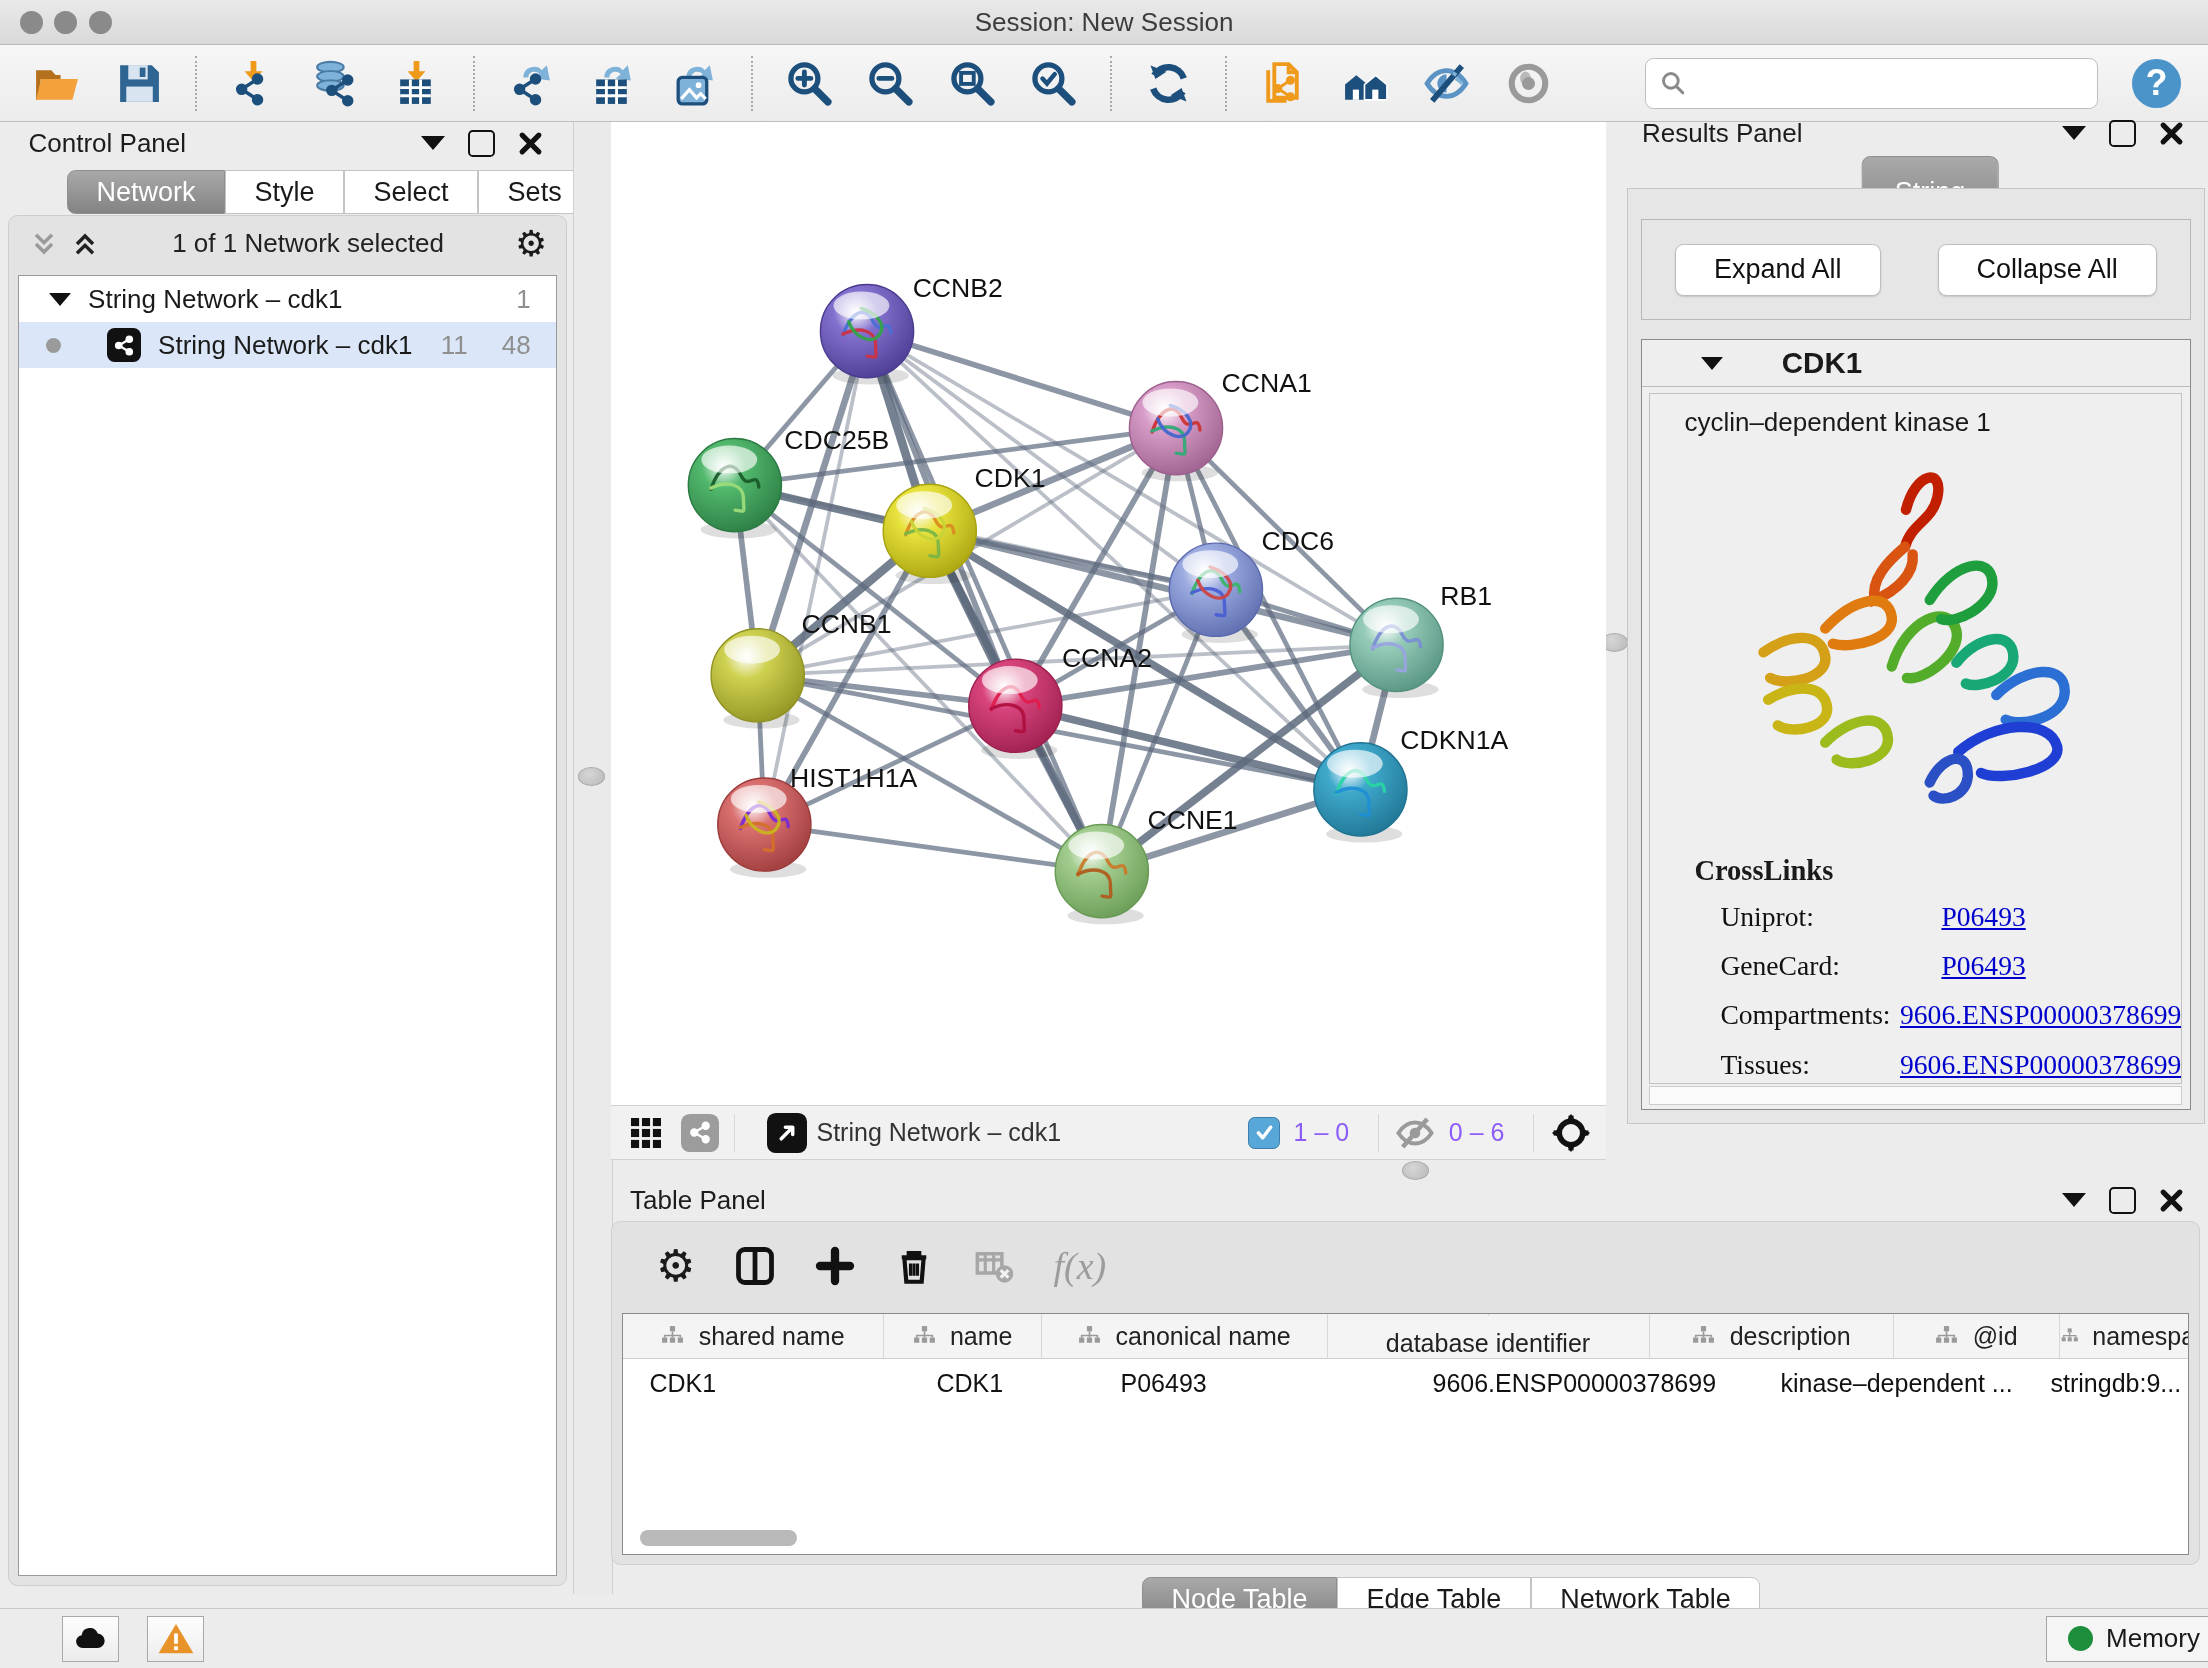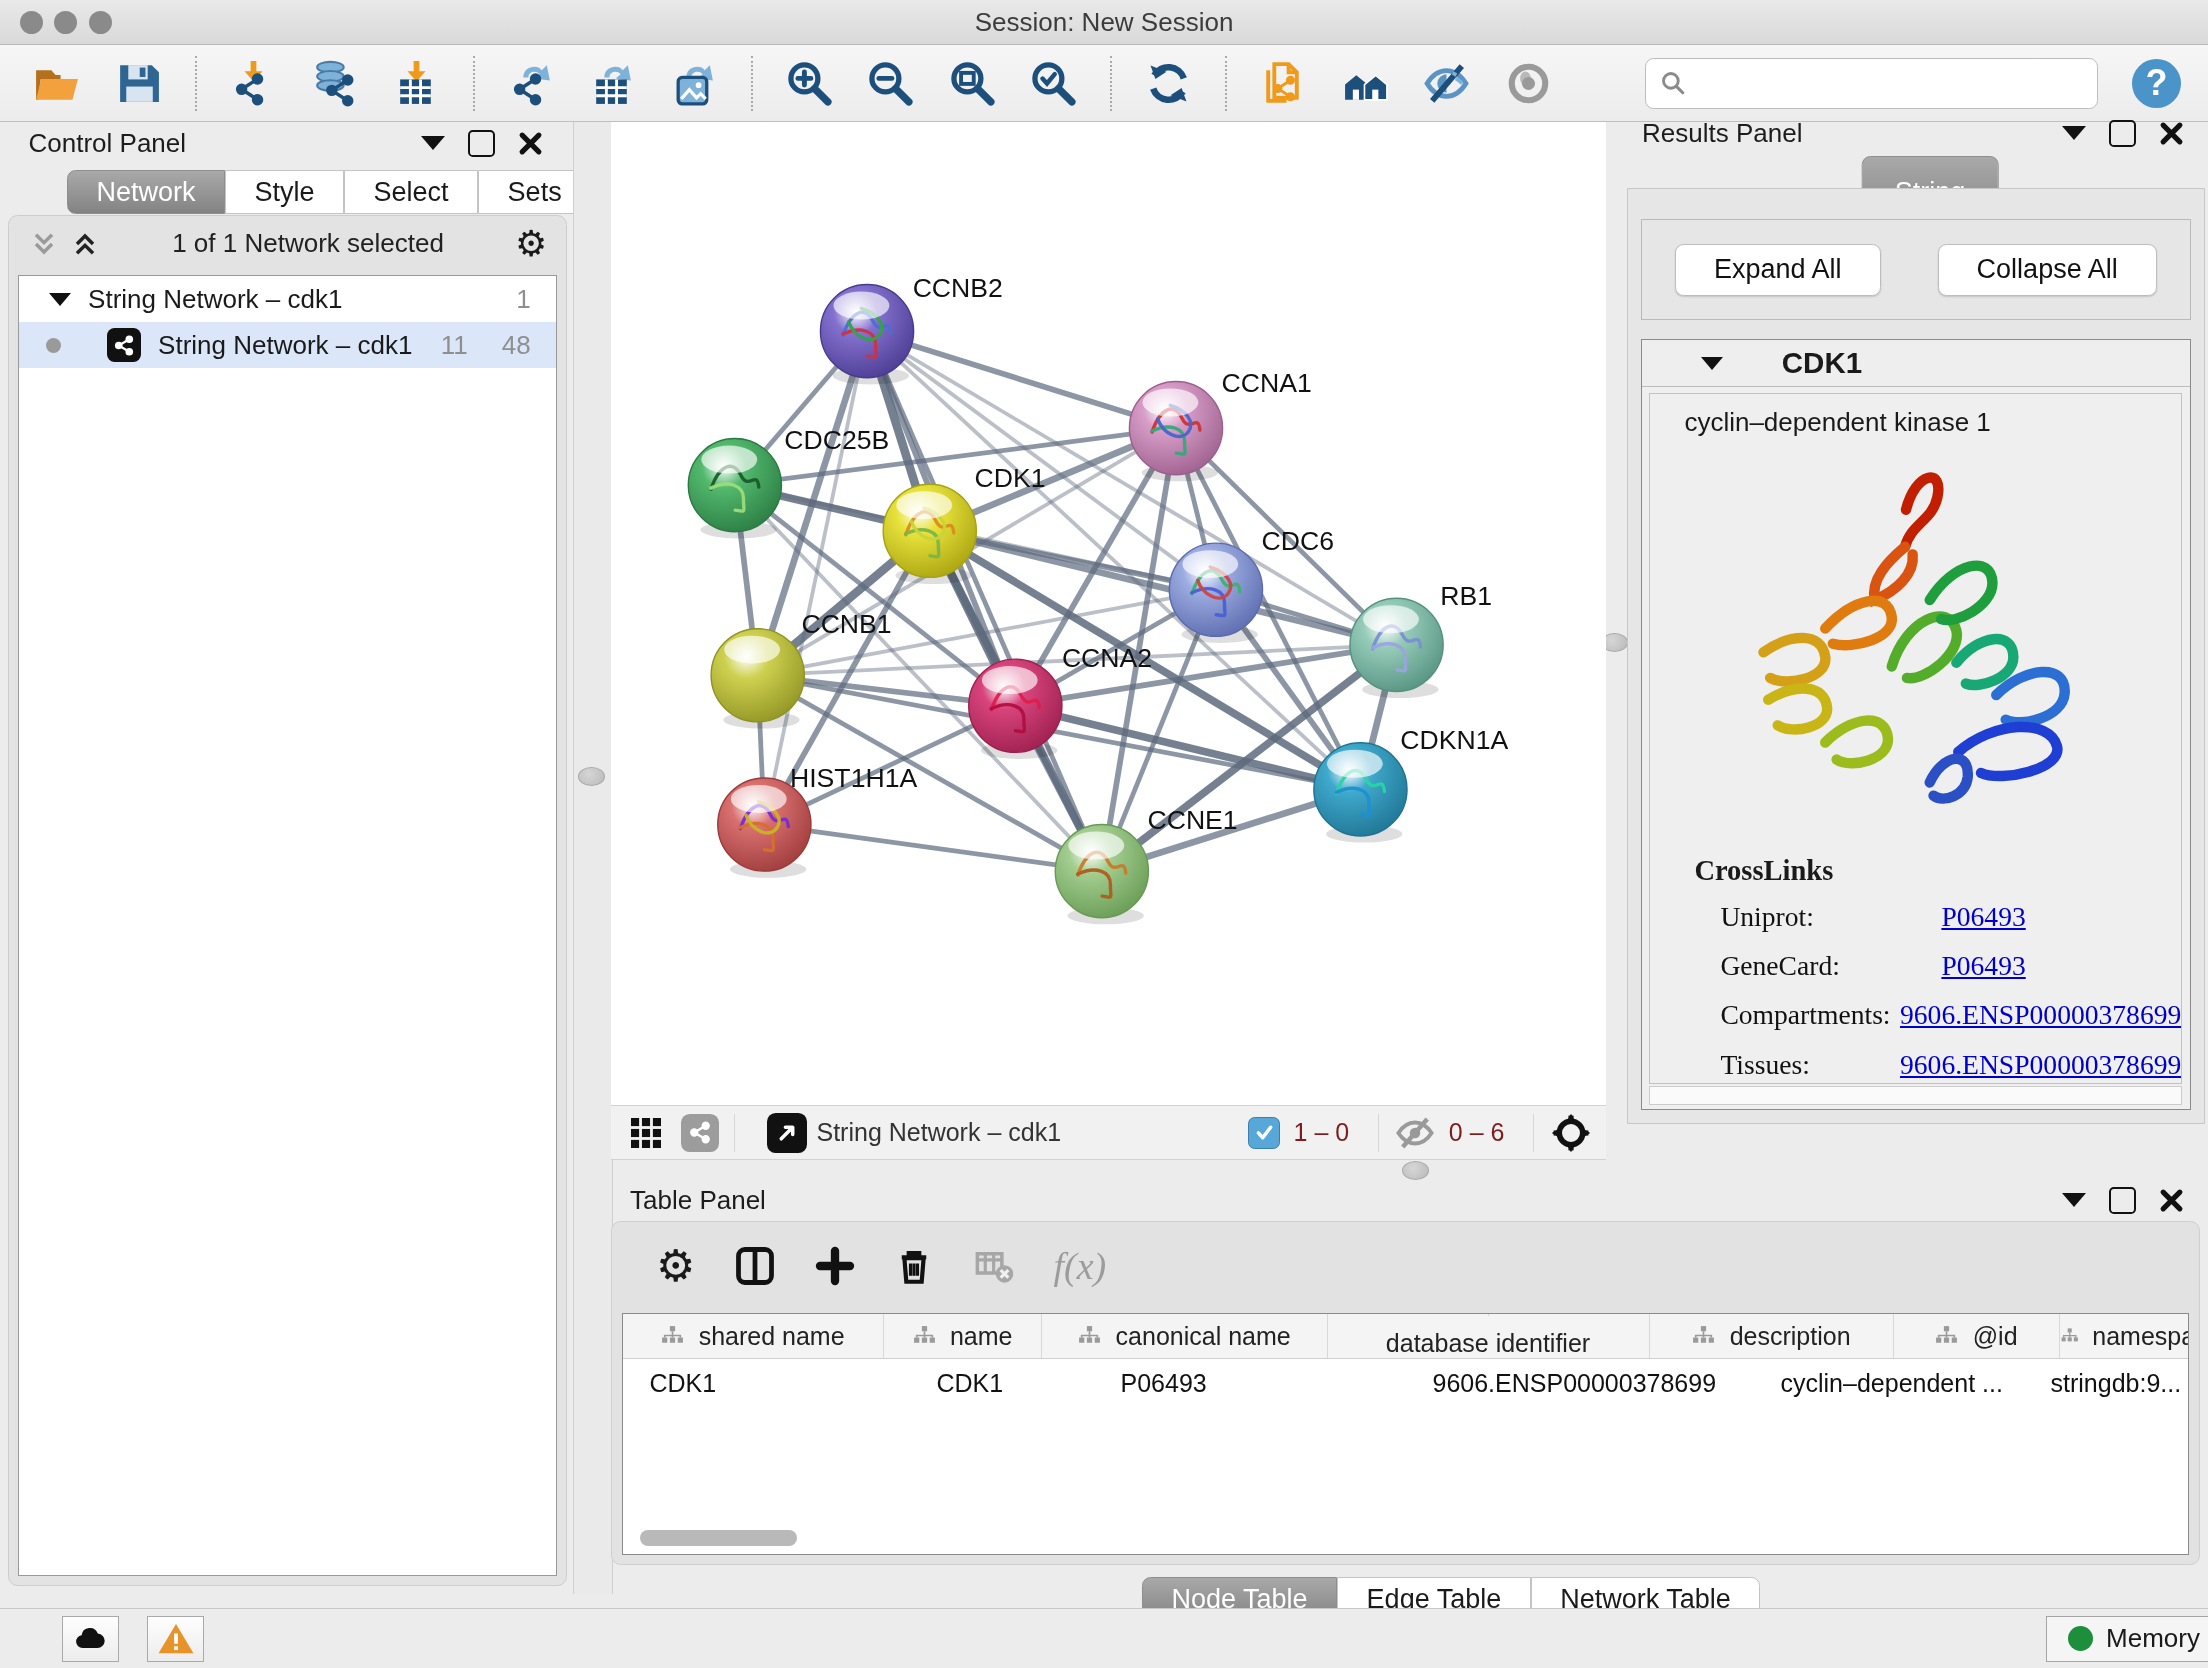--- a/index.html
+++ b/index.html
@@ -71,21 +71,21 @@
   .netview{position:absolute;left:611px;top:122px;width:995px;height:983px;background:#fff;}
   .netstatus{position:absolute;left:611px;top:1105px;width:995px;height:53px;background:#f1f1f1;
     border-top:1px solid #d2d2d2;border-bottom:1px solid #d2d2d2;display:flex;align-items:center;
     font-size:25px;color:#555;}
   .nsbtn{display:flex;align-items:center;justify-content:center;cursor:pointer;margin-left:17px;}
   .nssep{width:0;height:38px;border-left:1.9px solid #d7d7d7;margin:0 15px;}
   .nstitle{color:#333;margin-left:9.5px;}
   .ns-right{margin-left:auto;display:flex;align-items:center;margin-right:13.3px;}
   .checkbox{width:30px;height:30px;border-radius:6.7px;background:#57a7d9;border:1px solid #3c7fae;
     display:flex;align-items:center;justify-content:center;cursor:pointer;}
-  .cnttxt{color:#7f1d1d;margin:0 13.3px;}
+  .cnttxt{color:#8b5cf6;margin:0 13.3px;}
   
   .rp{position:absolute;left:1617px;top:112px;width:592px;height:1042px;}
   .rp .phdr{padding:0 25px;}
   .stringtab{position:absolute;left:50%;top:44px;transform:translateX(-50%);
     background:linear-gradient(#a9a9a9,#838383);color:#fff;font-size:27px;border:1px solid #8f8f8f;
     border-radius:8.6px;padding:20px 32px;cursor:pointer;margin-left:17px;}
   .rp-gray{position:absolute;left:9.5px;right:3.8px;top:76px;height:934px;background:#e6e6e6;
     border:1px solid #c6c6c6;}
   .rp-btnbox{position:absolute;left:13.3px;right:13.3px;top:30px;height:99px;border:1px solid #b9b9b9;
     display:flex;align-items:center;justify-content:center;gap:57px;}
@@ -837,21 +837,21 @@
               </svg>
               <span>namespace</span>
             </div>
           </div>
         <div id="dt-body">
             <div class="dt-row">
               <div class="dt-cell" style="width: 260px;">CDK1</div>
               <div class="dt-cell" style="width: 157px;">CDK1</div>
               <div class="dt-cell" style="width: 285px;">P06493</div>
               <div class="dt-cell" style="width: 321px;">9606.ENSP00000378699</div>
-              <div class="dt-cell" style="width: 243px;">cyclin–dependent ...</div>
+              <div class="dt-cell" style="width: 243px;">kinase–dependent ...</div>
               <div class="dt-cell" style="width: 165px;">stringdb:9...</div>
             </div>
           </div>
         <div class="hscroll"></div>
       </div>
     </div>
     <div class="tp-tabs tabrow" id="tp-tabs">
         <span class="tab sel">Node Table</span>
         <span class="tab">Edge Table</span>
         <span class="tab">Network Table</span>

